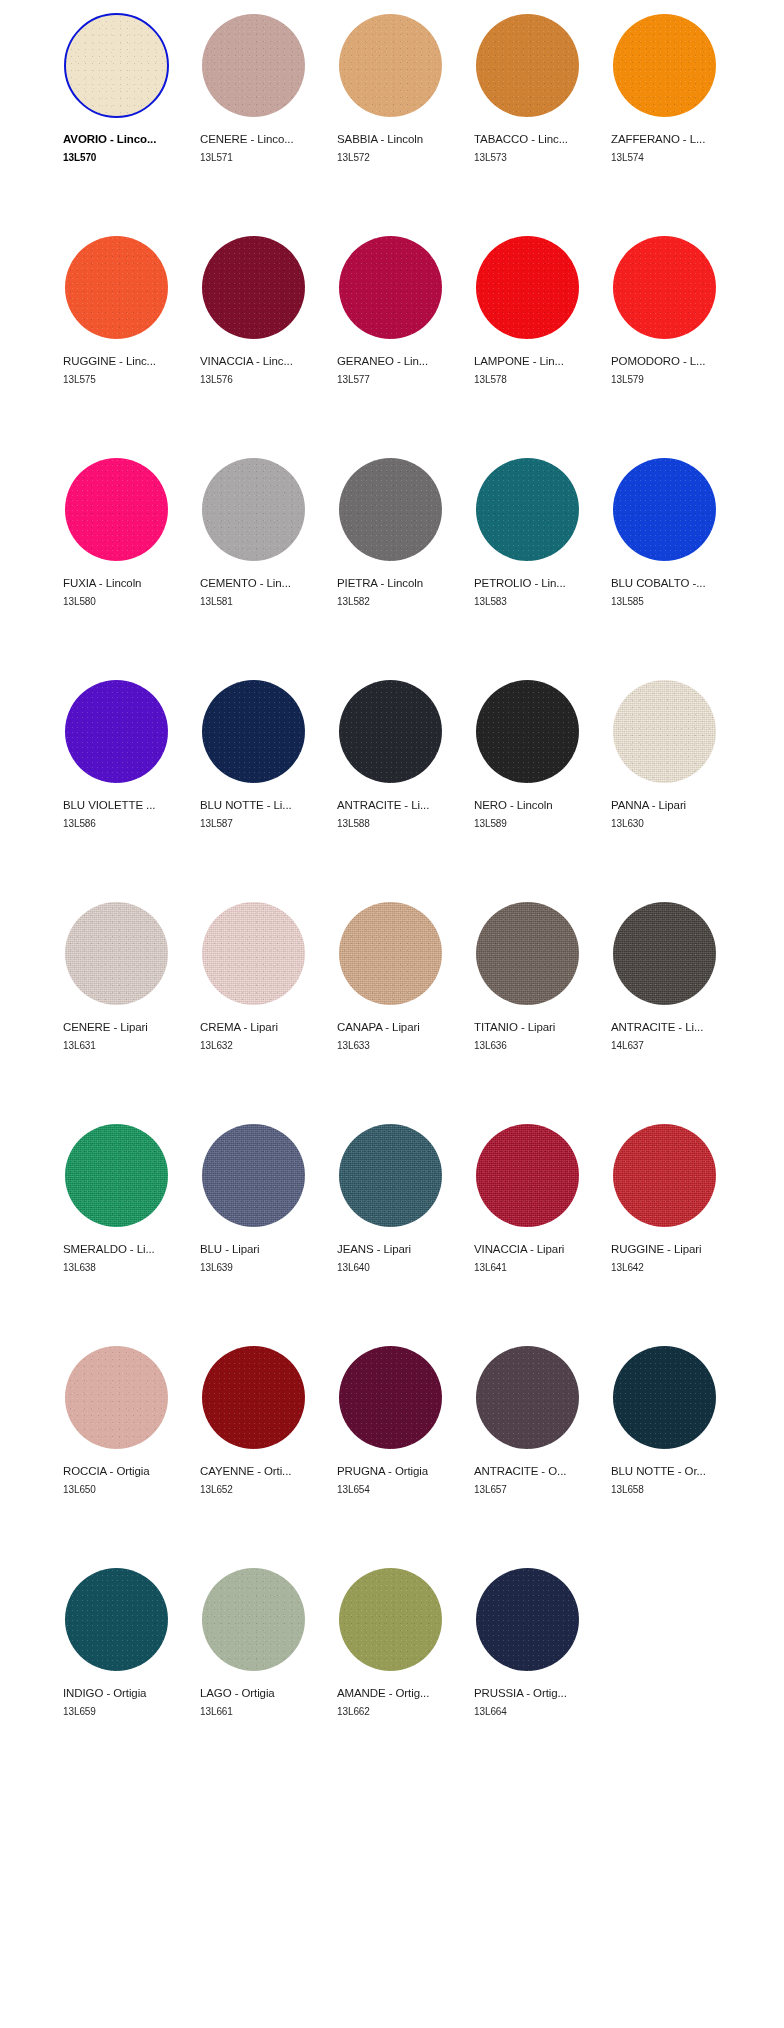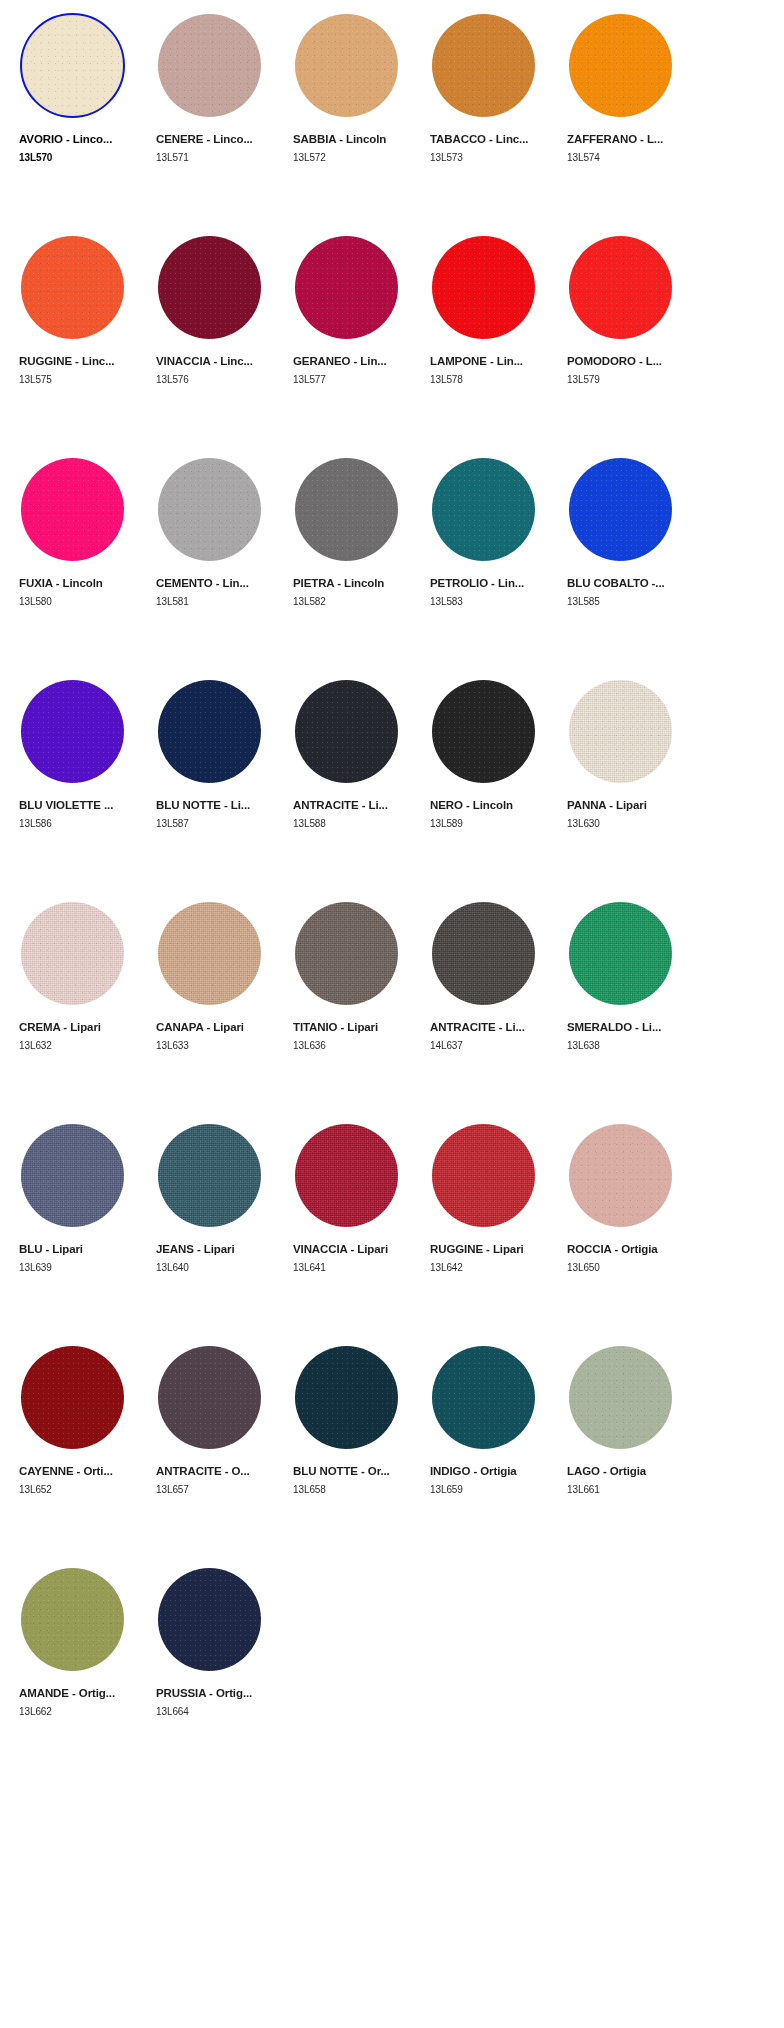--- a/index.html
+++ b/index.html
@@ -23,20 +23,21 @@
     grid-auto-rows: 222px;
     padding: 6px 0 0 12px;
     column-gap: 0;
     row-gap: 0;
   }
 
   .swatch-cell {
     position: relative;
     width: 137px;
     padding-top: 2px;
+    margin-left: 44px;
   }
 
   .swatch-disc-wrap {
     position: relative;
     width: 112px;
     height: 112px;
     margin-left: 5px;
   }
 
   .swatch-disc {
@@ -92,21 +93,20 @@
   .swatch-name {
     margin: 12px 0 0 7px;
     font-size: 11.5px;
     line-height: 14px;
     color: #1d1d1d;
     white-space: nowrap;
     overflow: hidden;
     text-overflow: ellipsis;
     width: 122px;
     letter-spacing: -0.1px;
-    font-weight: bold;
   }
 
   .swatch-code {
     margin: 5px 0 0 7px;
     font-size: 10px;
     line-height: 13px;
     color: #2a2a2a;
     white-space: nowrap;
     letter-spacing: -0.1px;
   }
@@ -256,20 +256,27 @@
     </div>
     <div class="swatch-cell">
       <div class="swatch-disc-wrap">
         <div class="swatch-disc woven" style="background-color: rgb(239, 229, 215);"></div>
       </div>
       <div class="swatch-name">PANNA - Lipari</div>
       <div class="swatch-code">13L630</div>
     </div>
     <div class="swatch-cell">
       <div class="swatch-disc-wrap">
+        <div class="swatch-disc woven" style="background-color: rgb(222, 208, 203);"></div>
+      </div>
+      <div class="swatch-name">CENERE - Lipari</div>
+      <div class="swatch-code">13L631</div>
+    </div>
+    <div class="swatch-cell">
+      <div class="swatch-disc-wrap">
         <div class="swatch-disc woven" style="background-color: rgb(238, 212, 208);"></div>
       </div>
       <div class="swatch-name">CREMA - Lipari</div>
       <div class="swatch-code">13L632</div>
     </div>
     <div class="swatch-cell">
       <div class="swatch-disc-wrap">
         <div class="swatch-disc woven" style="background-color: rgb(211, 170, 138);"></div>
       </div>
       <div class="swatch-name">CANAPA - Lipari</div>
@@ -333,20 +340,27 @@
     </div>
     <div class="swatch-cell">
       <div class="swatch-disc-wrap">
         <div class="swatch-disc" style="background-color: rgb(138, 13, 18);"></div>
       </div>
       <div class="swatch-name">CAYENNE - Orti...</div>
       <div class="swatch-code">13L652</div>
     </div>
     <div class="swatch-cell">
       <div class="swatch-disc-wrap">
+        <div class="swatch-disc" style="background-color: rgb(94, 13, 51);"></div>
+      </div>
+      <div class="swatch-name">PRUGNA - Ortigia</div>
+      <div class="swatch-code">13L654</div>
+    </div>
+    <div class="swatch-cell">
+      <div class="swatch-disc-wrap">
         <div class="swatch-disc" style="background-color: rgb(80, 65, 75);"></div>
       </div>
       <div class="swatch-name">ANTRACITE - O...</div>
       <div class="swatch-code">13L657</div>
     </div>
     <div class="swatch-cell">
       <div class="swatch-disc-wrap">
         <div class="swatch-disc" style="background-color: rgb(19, 48, 63);"></div>
       </div>
       <div class="swatch-name">BLU NOTTE - Or...</div>

